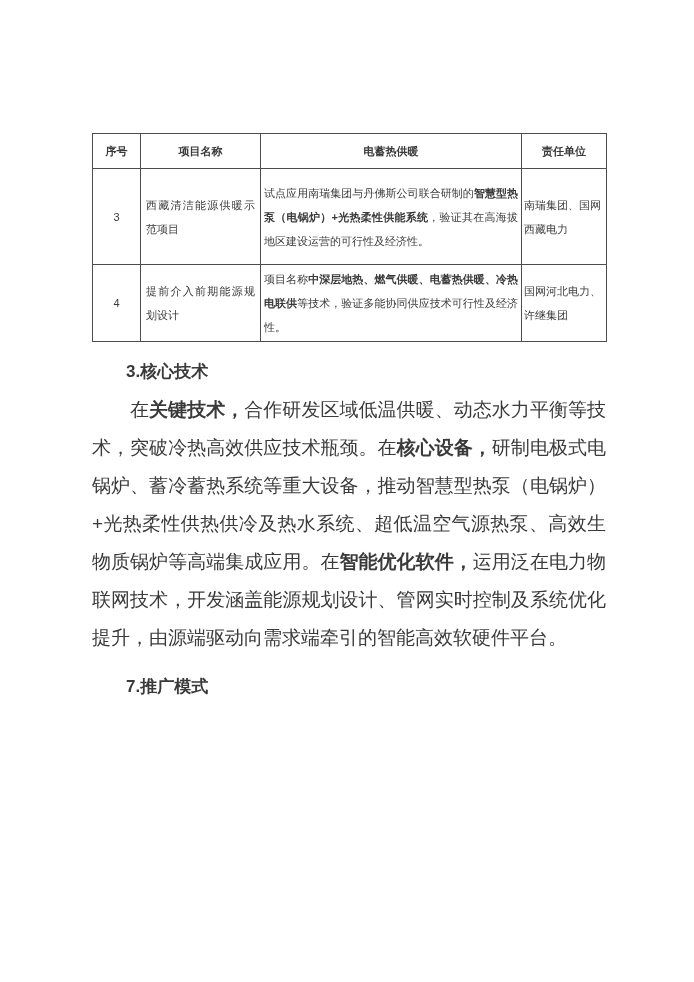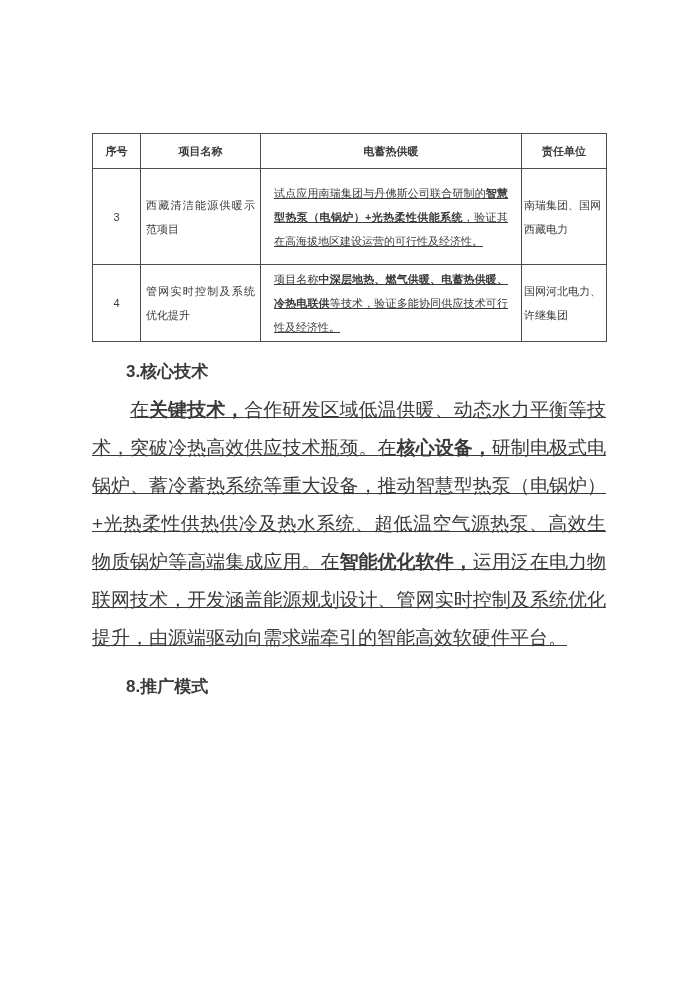--- a/index.html
+++ b/index.html
@@ -36,42 +36,41 @@
     word-break:break-all;
   }
   .doc-table thead th{
     font-weight:bold;
     text-align:center;
     height:35px;
     padding:4px 2px;
   }
   td.cell-index{text-align:center;}
   td.cell-name{text-align:justify;padding:2px 5px;}
-  td.cell-content{text-align:justify;padding:2px 13px;text-decoration:underline;}
+  td.cell-content{text-align:justify;padding:2px 3px;}
   td.cell-unit{}
   tr.row-3 td{height:96px;}
   tr.row-4 td{height:75px;}
   .bold-seg{font-weight:bold;}
   
   .section{margin:0;}
   .section-heading{
     font-size:17px;
     font-weight:bold;
     line-height:38px;
     margin:11px 0 0 0;
     text-indent:2em;
   }
   .para{
     font-size:19px;
     line-height:38px;
     margin:0;
     text-align:justify;
     text-indent:2em;
     word-break:break-all;
-    text-decoration:underline;
   }
 </style>
 </head>
 <body>
 
 <div class="page">
 
   <table class="doc-table">
     <colgroup>
       <col style="width:48px">
@@ -89,29 +88,29 @@
     </thead>
     <tbody>
       <tr class="row-3">
         <td class="cell-index">3</td>
         <td class="cell-name">西藏清洁能源供暖示范项目</td>
         <td class="cell-content"><span class="plain-seg">试点应用南瑞集团与丹佛斯公司联合研制的</span><span class="bold-seg">智慧型热泵（电锅炉）+光热柔性供能系统</span><span class="plain-seg">，验证其在高海拔地区建设运营的可行性及经济性。</span></td>
         <td class="cell-unit">南瑞集团、国网西藏电力</td>
       </tr>
       <tr class="row-4">
         <td class="cell-index">4</td>
-        <td class="cell-name">管网实时控制及系统优化提升</td>
+        <td class="cell-name">提前介入前期能源规划设计</td>
         <td class="cell-content"><span class="plain-seg">项目名称</span><span class="bold-seg">中深层地热、燃气供暖、电蓄热供暖、冷热电联供</span><span class="plain-seg">等技术，验证多能协同供应技术可行性及经济性。</span></td>
         <td class="cell-unit">国网河北电力、许继集团</td>
       </tr>
     </tbody>
   </table>
 
   <div class="section">
     <h3 class="section-heading">3.核心技术</h3>
     <p class="para"><span class="plain-seg">在</span><span class="bold-seg">关键技术，</span><span class="plain-seg">合作研发区域低温供暖、动态水力平衡等技术，突破冷热高效供应技术瓶颈。在</span><span class="bold-seg">核心设备，</span><span class="plain-seg">研制电极式电锅炉、蓄冷蓄热系统等重大设备，推动智慧型热泵（电锅炉）+光热柔性供热供冷及热水系统、超低温空气源热泵、高效生物质锅炉等高端集成应用。在</span><span class="bold-seg">智能优化软件，</span><span class="plain-seg">运用泛在电力物联网技术，开发涵盖能源规划设计、管网实时控制及系统优化提升，由源端驱动向需求端牵引的智能高效软硬件平台。</span></p>
   </div>
 
   <div class="section">
-    <h3 class="section-heading">8.推广模式</h3>
+    <h3 class="section-heading">7.推广模式</h3>
   </div>
 
 </div>
 
 </body></html>

